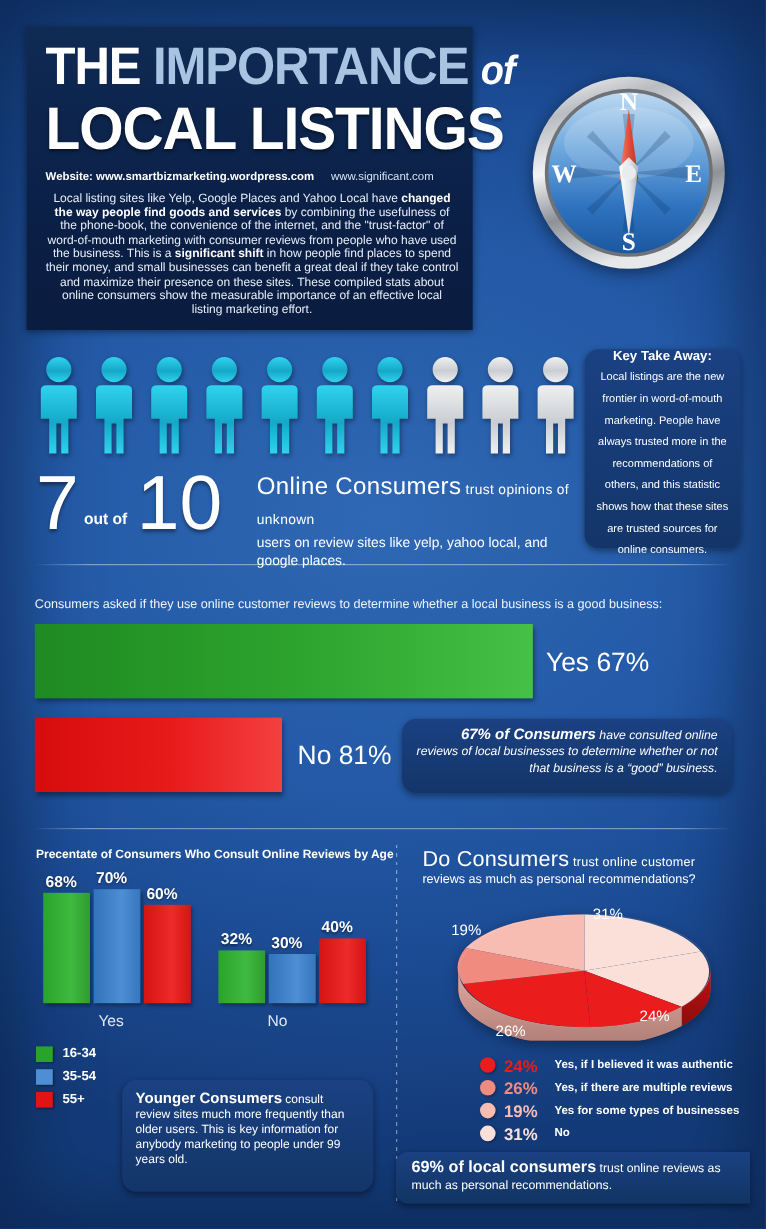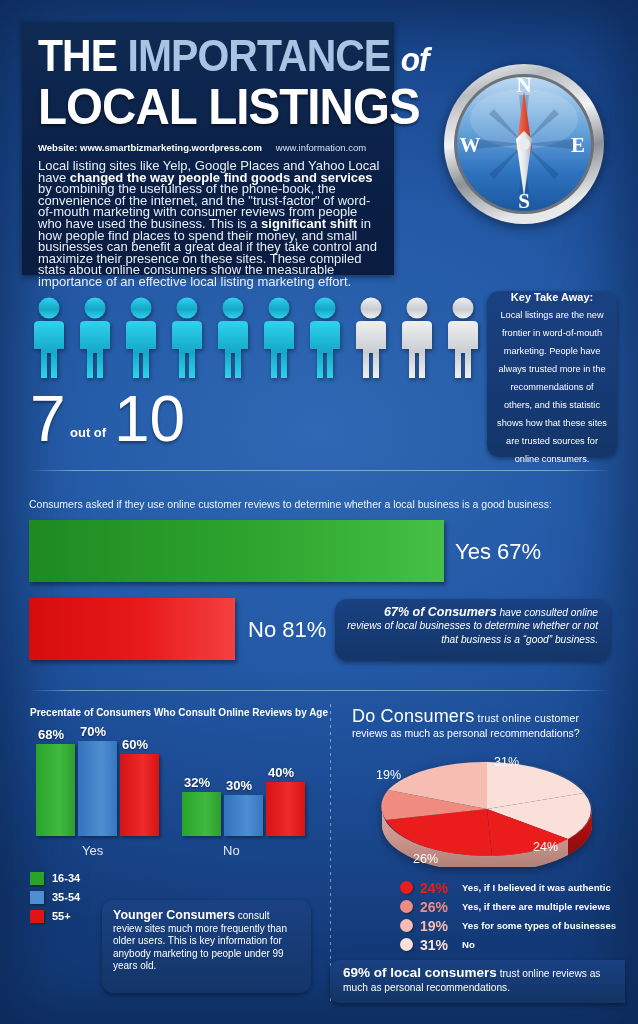--- a/index.html
+++ b/index.html
@@ -35,21 +35,21 @@
     font-family:"Liberation Sans Narrow","Liberation Sans",sans-serif;
     transform:scaleX(.95);transform-origin:left center;
     text-shadow:0 2px 3px rgba(0,0,0,.5);
   }
   .website-line{
     position:absolute;left:16px;top:120px;font-size:9.5px;color:#ffffff;font-weight:bold;
   }
   .website-line .second{font-weight:normal;color:#d6e2f2;margin-left:14px;}
   .header-para{
     position:absolute;left:16px;top:138px;width:344px;
-    font-size:13px;line-height:11.6px;color:#e8eef8;text-align:left;
+    font-size:10px;line-height:11.6px;color:#e8eef8;text-align:center;
   }
   .header-para b{color:#ffffff;}
 
   
   .compass{position:absolute;left:441px;top:61px;width:166px;height:166px;}
   .compass svg{display:block;filter:drop-shadow(0 3px 6px rgba(0,0,0,.45));}
 
   
   .people{position:absolute;left:28px;top:296px;width:452px;height:84px;display:flex;gap:4px;}
   .person{width:42px;height:84px;position:relative;filter:drop-shadow(1px 2px 2px rgba(0,0,0,.4));}
@@ -168,21 +168,21 @@
 <div id="page">
 
   <div class="header-box">
     <div class="title1">
       <span class="w-the">THE</span>
       <span class="w-imp">IMPORTANCE</span>
       <span class="w-of">of</span>
     </div>
     <div class="title2">LOCAL LISTINGS</div>
     <div class="website-line">
-      <span>Website: www.smartbizmarketing.wordpress.com</span><span class="second">www.information.com</span>
+      <span>Website: www.smartbizmarketing.wordpress.com</span><span class="second">www.significant.com</span>
     </div>
     <div class="header-para"><span>Local listing sites like Yelp, Google Places and Yahoo Local have <b>changed the way people find goods and services</b> by combining the usefulness of the phone-book, the convenience of the internet, and the "trust-factor" of word-of-mouth marketing with consumer reviews from people who have used the business. This is a <b>significant shift</b> in how people find places to spend their money, and small businesses can benefit a great deal if they take control and maximize their presence on these sites. These compiled stats about online consumers show the measurable importance of an effective local listing marketing effort.</span></div>
   </div>
 
   <div class="compass">
     <svg width="166" height="166" viewBox="0 0 166 166">
       <defs>
         <linearGradient id="rim" x1="0" y1="0" x2="0.3" y2="1">
           <stop offset="0%" stop-color="#fdfdfd"></stop>
             <stop offset="22%" stop-color="#b9bcc0"></stop>
@@ -361,20 +361,26 @@
           <circle cx="21" cy="12" r="10.5" fill="url(#pg9)"></circle>
           <path d="M6 29 q0-4 5-4 h20 q5 0 5 4 v24 h-7 v29 h-6 v-25 h-4 v25 h-6 v-29 h-7 z" fill="url(#pg9)"></path>
         </svg>
       </div>
     </div>
 
   <div class="sevenrow">
     <span class="big7">7</span>
     <span class="outof">out of</span>
     <span class="big10">10</span>
+    <div class="sevencopy">
+      <div class="lead">
+        <span>Online Consumers</span><small> trust opinions of unknown</small>
+      </div>
+      <div class="rest">users on review sites like yelp, yahoo local, and google places.</div>
+    </div>
   </div>
 
   <div class="keybox">
     <span class="kt">Key Take Away:</span>
     <span class="kbody">Local listings are the new frontier in word-of-mouth marketing. People have always trusted more in the recommendations of others, and this statistic shows how that these sites are trusted sources for online consumers.</span>
   </div>
 
   <div class="hdiv" style="top:470px;"></div>
   <div class="hdiv" style="top:690px;"></div>
   <div class="vdash"></div>

